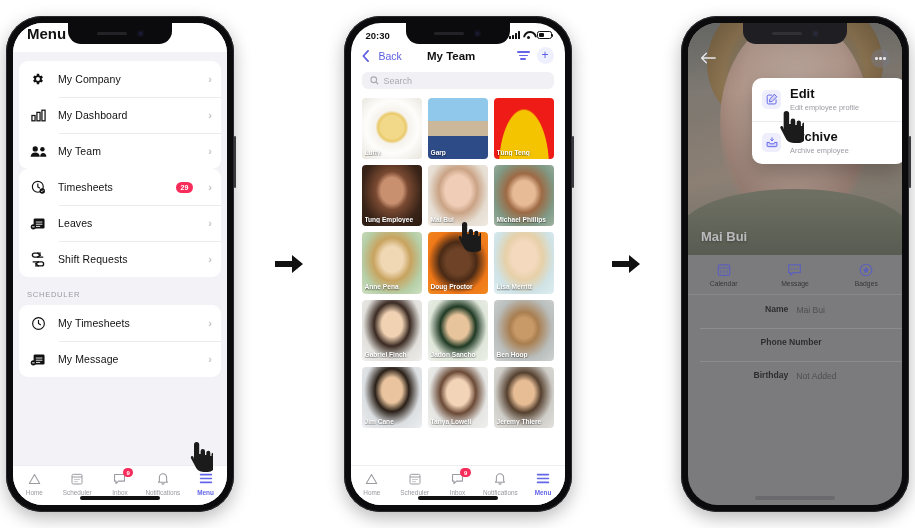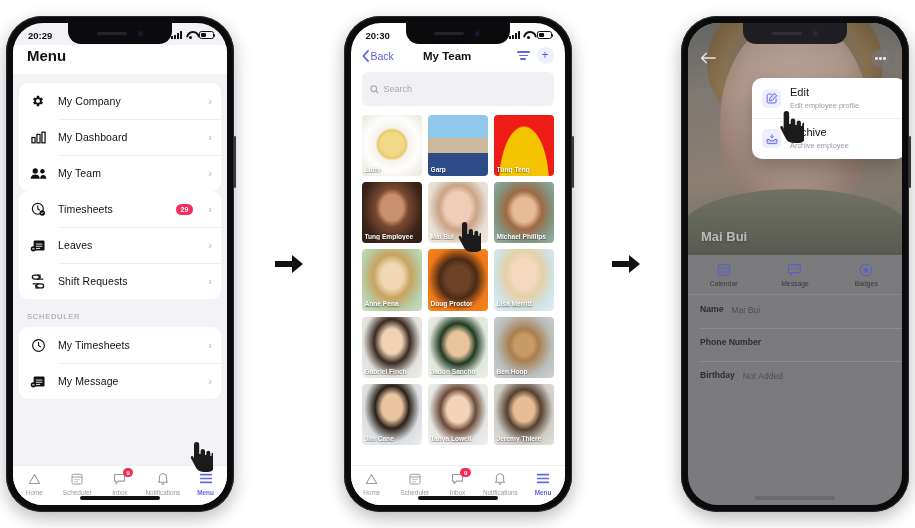--- a/index.html
+++ b/index.html
@@ -123,33 +123,33 @@
   .tdot{
     position:absolute; top:-3px; left:calc(50% + 3px);
     background:#f72c5b; color:#fff; font-size:6px; font-weight:700;
     border-radius:7px; padding:1.5px 3.5px; line-height:1;
   }
   .hand{ position:absolute; z-index:45; pointer-events:none; }
 
   
   .p2 .screen{ background:#fff; }
   .navbar{ display:flex; align-items:center; padding: 2px 11px 8px; gap:6px;}
-  .nav-back{ display:flex;align-items:center;gap:2px; color:#5b5ee0; font-size:10.5px; }
+  .nav-back{ display:flex;align-items:center;gap:10px; color:#5b5ee0; font-size:10.5px; }
   .nav-title{ flex:1; text-align:center; font-size:11.5px; font-weight:700; color:#111; margin-left:-16px;}
   .nav-acts{ display:flex;align-items:center; gap:7px;}
   .filter-ic{ display:flex;flex-direction:column;gap:2px;align-items:center;}
   .filter-ic i{ display:block; height:1.6px; background:#6366e8; border-radius:2px;}
   .filter-ic i:nth-child(1){width:13px}
   .filter-ic i:nth-child(2){width:9px}
   .filter-ic i:nth-child(3){width:6px}
   .plusbtn{ width:17px;height:17px;border-radius:50%;background:#eef0fd;
             display:flex;align-items:center;justify-content:center;color:#5b5ee0;font-size:12px;
             line-height:1; padding-bottom:1px;}
   .searchbar{
-    margin: 0 11px 9px; height:34px; border-radius:6px; background:#f1f1f5;
+    margin: 0 11px 9px; height:17px; border-radius:6px; background:#f1f1f5;
     display:flex; align-items:center; gap:5px; padding: 0 8px;
     font-size:9px; color:#a8a8b0;
   }
   .grid{
     display:grid; grid-template-columns:repeat(3,1fr); gap:6px;
     padding: 0 11px; 
   }
   .gcell{
     position:relative; aspect-ratio: 1/1.02; border-radius:4px; overflow:hidden;
     background:#ddd;
@@ -210,31 +210,31 @@
     box-shadow: 0 8px 22px rgba(0,0,0,.28);
   }
   .pop-row{ display:flex; align-items:center; gap:9px; padding: 8px 10px; position:relative;}
   .pop-row + .pop-row::before{
     content:""; position:absolute; left:0;right:0;top:0;height:1px;background:#ececf0;
   }
   .pop-ic{
     width:19px;height:19px;border-radius:5px;background:#eeeefc;
     display:flex;align-items:center;justify-content:center; flex:0 0 19px;
   }
-  .pop-t{ font-size:11px; font-weight:400; color:#111; line-height:1.25;}
+  .pop-t{ font-size:13px; font-weight:700; color:#111; line-height:1.25;}
   .pop-s{ font-size:7.4px; color:#9b9ba2; line-height:1.3; margin-top:1px;}
   .acts{
     display:flex; background:rgba(255,255,255,.0);
     padding: 8px 0 7px; border-bottom:1px solid rgba(255,255,255,.18);
   }
   .act{ flex:1; display:flex; flex-direction:column; align-items:center; gap:3px;}
   .act .al{ font-size:6.8px; color:#2b2b2e;}
   .frow{
-    display:flex; align-items:flex-start; justify-content:flex-start;
-    padding: 9px 12px; gap:8px; position:relative; min-height:33px;
+    display:flex; align-items:flex-start; justify-content:center;
+    padding: 9px 4px; gap:8px; position:relative; min-height:33px;
   }
   .frow + .frow::before{
     content:""; position:absolute; left:12px;right:0;top:0;height:1px;background:rgba(255,255,255,.22);
   }
   .fk{ font-size:8.6px; font-weight:700; color:#1d1d1f; white-space:nowrap;
        display:flex; align-items:center; gap:3px;}
   .fv{ font-size:8.6px; color:#4e4e52; text-align:right; line-height:1.45;}
   .infoic{
     width:8px;height:8px;border-radius:50%;border:1px solid #6d6d72;
     display:inline-flex;align-items:center;justify-content:center;
@@ -250,35 +250,20 @@
 </head>
 <body>
 
 <div class="canvas">
 
   <div class="phone p1">
     <div class="screen">
       <div class="notch">
         <span class="speaker"></span>
         <span class="cam"></span>
-      </div>
-      <div class="statusbar">
-        <span>20:29</span>
-        <span class="sb-right">
-          <span class="bars">
-              <i></i>
-              <i></i>
-              <i></i>
-              <i></i>
-            </span>
-          <span class="wifi"></span>
-          <span class="batt">
-              <span class="lvl" style="width:47%"></span>
-            </span>
-        </span>
       </div>
 
       <div class="p1-title">Menu</div>
 
       <div class="p1-scroll">
 
         <div class="card">
           <div class="row">
             <span class="ic">
               <svg width="14" height="14" viewBox="0 0 24 24" fill="#111">

